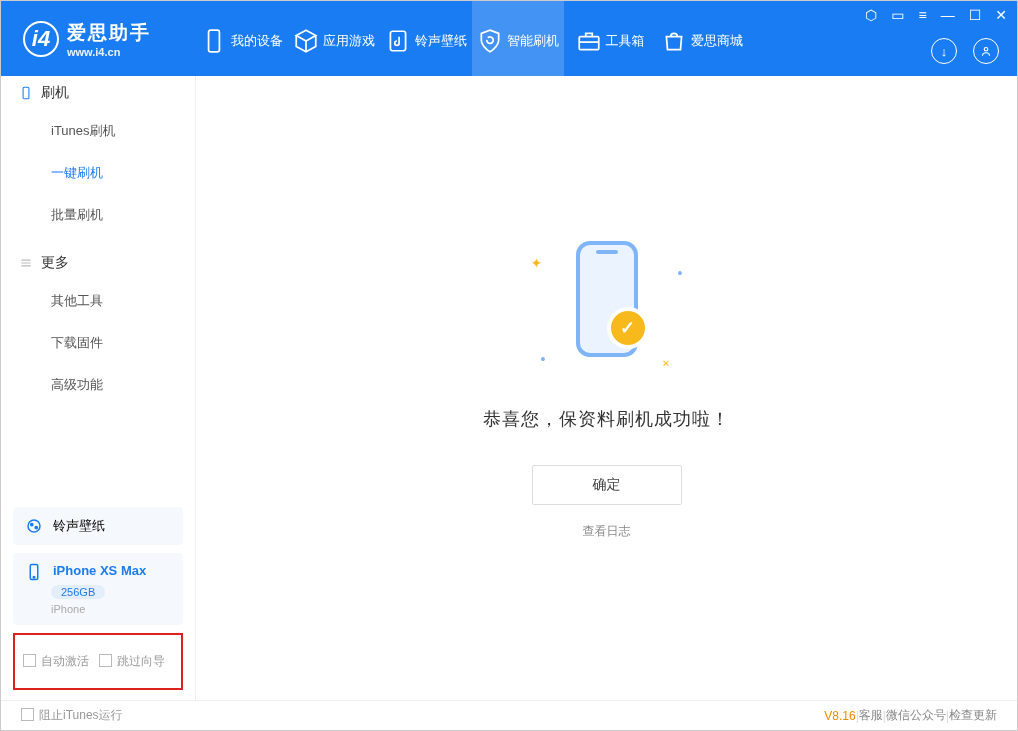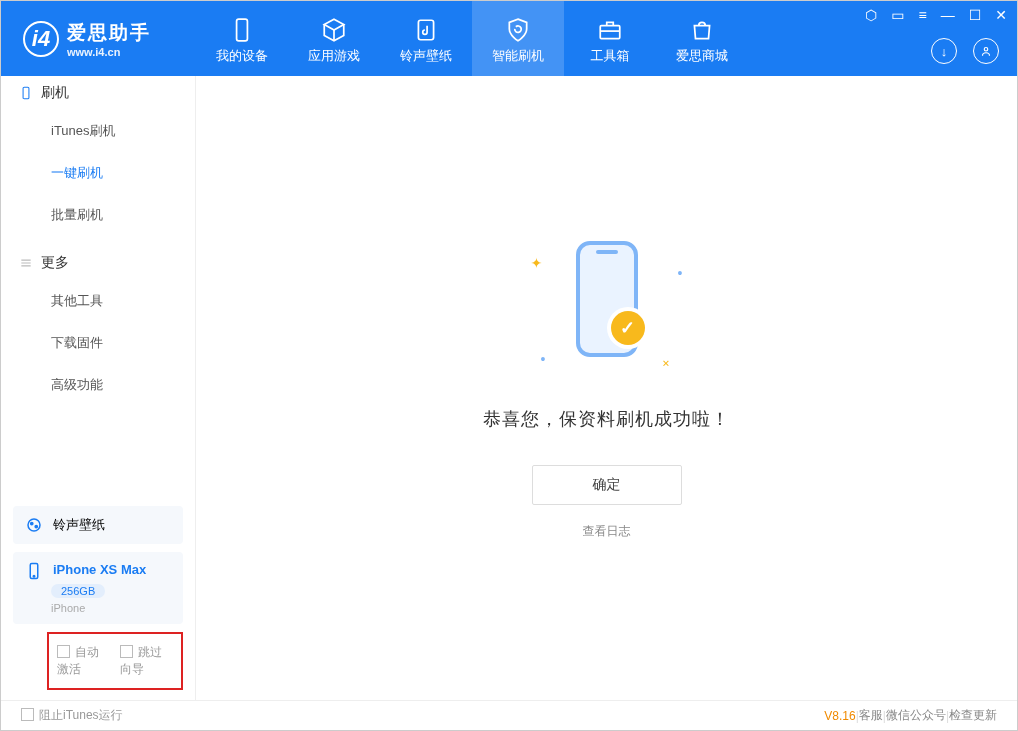--- a/index.html
+++ b/index.html
@@ -17,21 +17,21 @@
 .logo-circle {
   width: 36px; height: 36px; border: 2.5px solid #fff; border-radius: 50%;
   display: flex; align-items: center; justify-content: center; margin-right: 8px;
   font-weight: bold; font-size: 22px; font-style: italic;
 }
 .logo-txt .ln1 { font-size: 19px; font-weight: 600; letter-spacing: 2px; }
 .logo-txt .ln2 { font-size: 11px; opacity: .9; font-weight: bold; }
 
 .topnav { display: flex; height: 100%; }
 .topnav-item {
-  width: 92px; height: 100%; display: flex; flex-direction: column;
+  width: 92px; height: 100%; display: flex; 
   align-items: center; justify-content: center; gap: 4px; font-size: 13px;
   cursor: pointer; padding-top: 4px;
 }
 .topnav-item.active { background: rgba(255,255,255,.18); }
 .topnav-item svg { width: 26px; height: 26px; }
 
 .window-controls {
   position: absolute; right: 10px; top: 6px; display: flex; gap: 14px;
 }
 .window-controls span { font-size: 14px; cursor: pointer; }
@@ -66,22 +66,22 @@
 .mode-card svg, .device-card svg { width: 18px; height: 18px; flex-shrink: 0; }
 .device-card { flex-direction: column; align-items: flex-start; gap: 4px; }
 .device-head { display: flex; align-items: flex-start; gap: 10px; font-weight: 700; color: #1a7cf3; }
 .cap-pill {
   display: inline-block; background: #e3eefc; color: #1a7cf3; font-size: 11px;
   padding: 1px 10px; border-radius: 10px; margin-left: 26px;
 }
 .device-type { font-size: 11px; color: #aaa; margin-left: 26px; }
 
 .red-box {
-  border: 2px solid #d22; padding: 10px 8px; display: flex; gap: 10px;
-  font-size: 12px; color: #999; align-items: center; margin-left: 34px;
+  border: 2px solid #d22; padding: 18px 8px; display: flex; gap: 10px;
+  font-size: 12px; color: #999; align-items: center;
 }
 .cbx {
   width: 13px; height: 13px; border: 1px solid #bbb; display: inline-block;
   vertical-align: -2px; margin-right: 5px; background: #fff;
 }
 
 .main { flex: 1; position: relative; display: flex; flex-direction: column; align-items: center; justify-content: center; }
 .illus { margin-bottom: 30px; position: relative; width: 180px; height: 140px; }
 .phone-shape {
   width: 62px; height: 116px; border: 4px solid #7fb5f7; border-radius: 14px;

